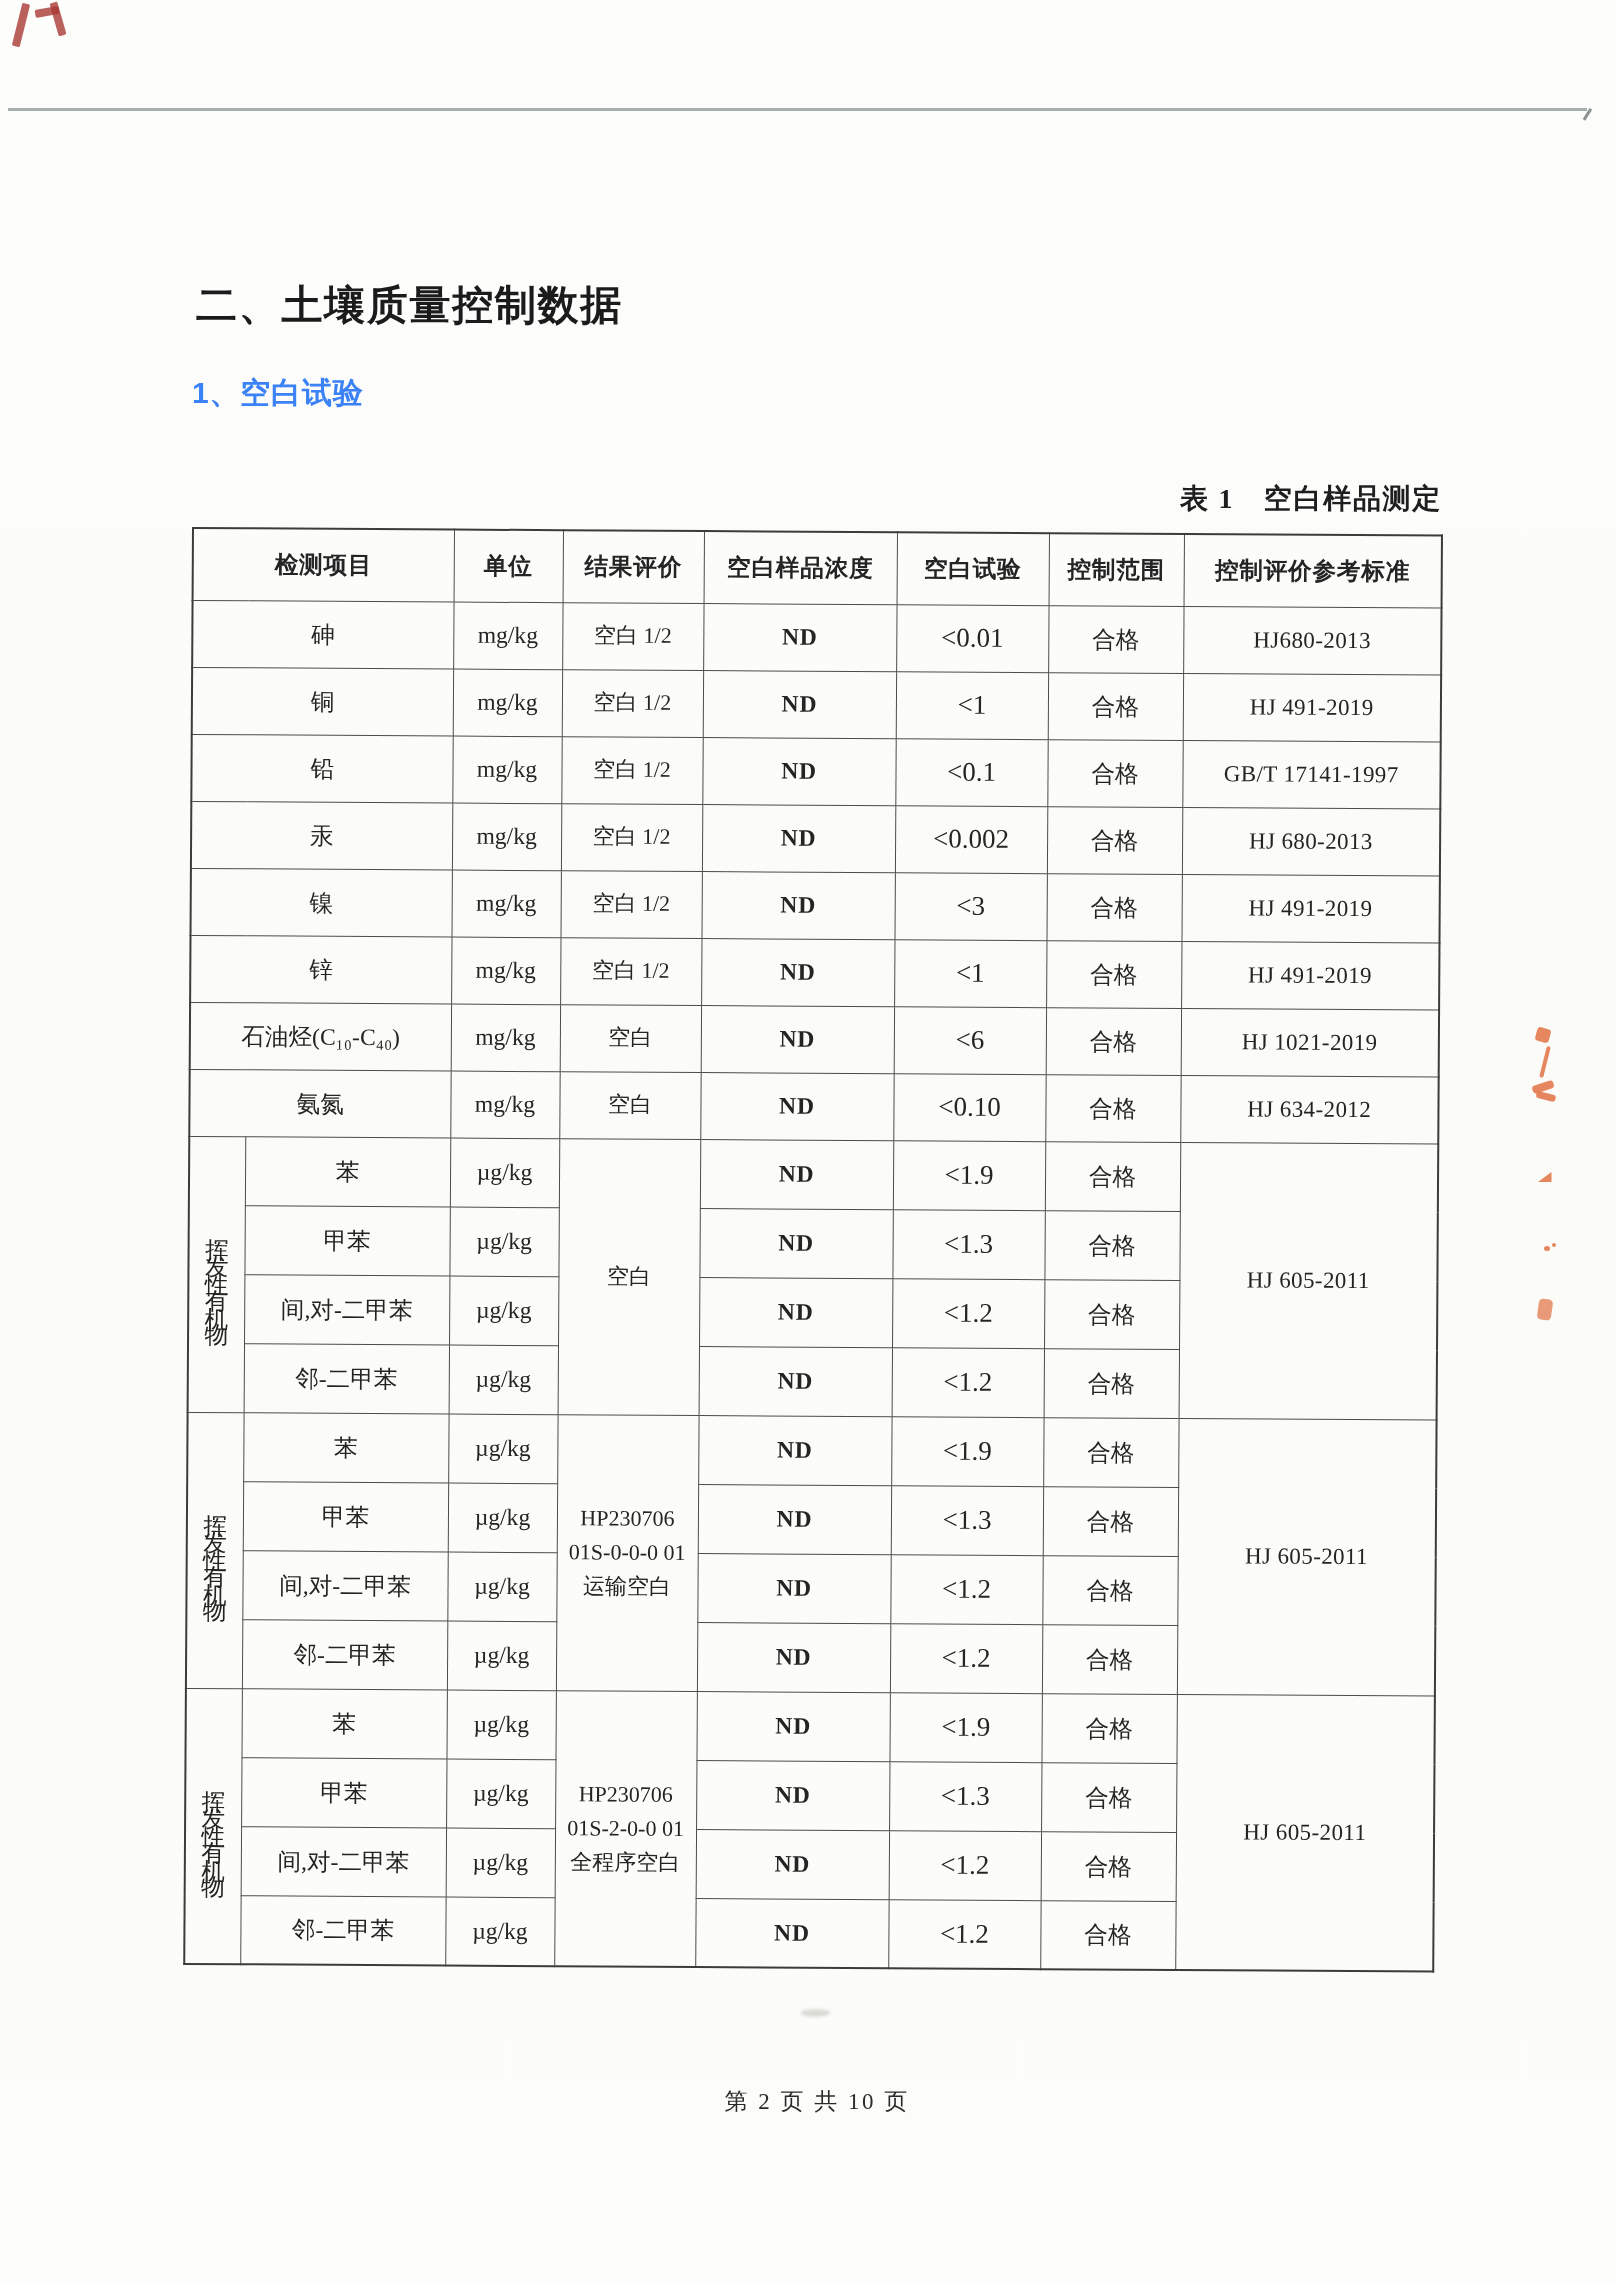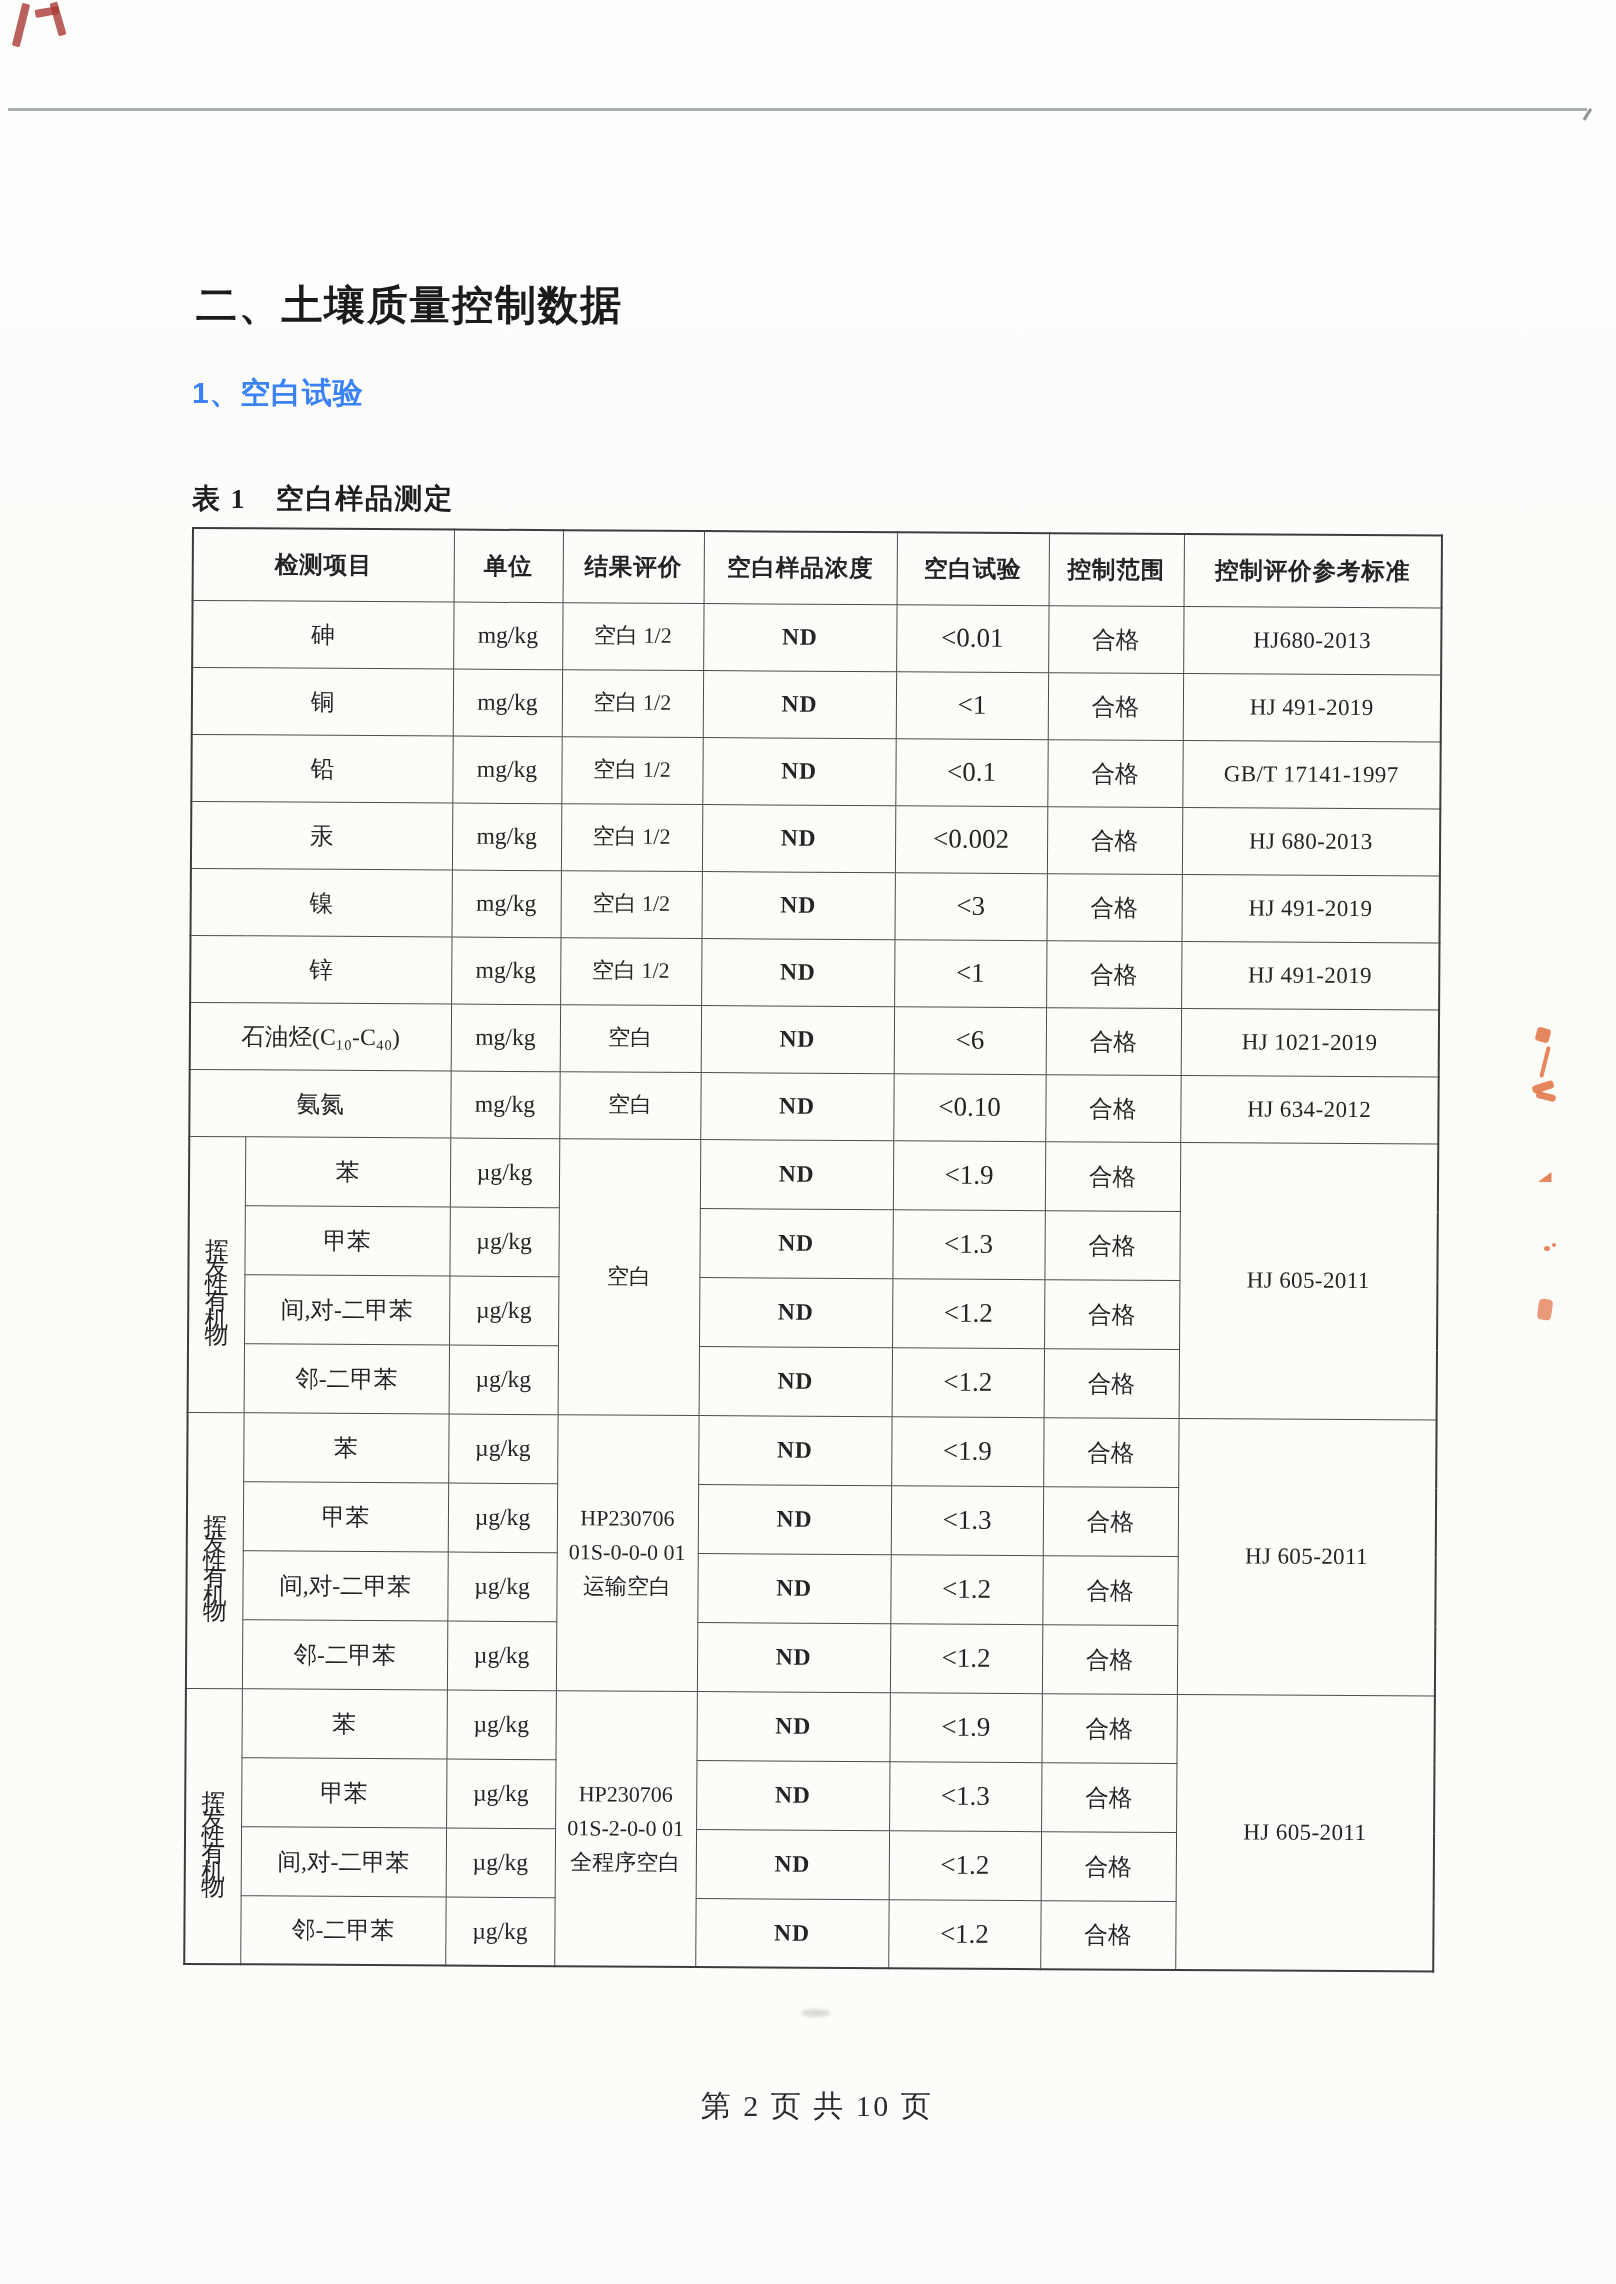--- a/index.html
+++ b/index.html
@@ -41,21 +41,21 @@
     font-family:"Liberation Sans","DejaVu Sans",sans-serif;
     font-size:41px;font-weight:700;color:#1b1b1b;letter-spacing:1.7px;
   }
   .h2{
     position:absolute;left:192px;top:373px;
     font-family:"Liberation Sans","DejaVu Sans",sans-serif;
     font-size:30px;font-weight:700;color:#3b82f6;letter-spacing:0.8px;
   }
   .table-title{
     position:absolute;left:192px;top:480px;width:1250px;
-    text-align:left;font-size:28px;font-weight:700;color:#1e1e1e;letter-spacing:1.7px;
+    text-align:right;font-size:28px;font-weight:700;color:#1e1e1e;letter-spacing:1.7px;
   }
 
   .table-wrap{position:absolute;left:192px;top:530px;transform:rotate(0.35deg);transform-origin:40% 0;}
   table{border-collapse:collapse;table-layout:fixed;width:1250px;border:2.5px solid #3c3c3c;}
   td,th{
     border:1.7px solid #4c4c4c;
     text-align:center;vertical-align:middle;
     padding:0 5px;overflow:hidden;
     font-size:23.6px;font-weight:400;color:#242424;
   }
@@ -67,21 +67,21 @@
   td.sample{font-size:22px;line-height:1.55;padding:0 8.4px;}
   td.std{font-size:23px;letter-spacing:0.4px;}
   td.range{font-size:27px;}
   .vgroup{
     writing-mode:vertical-rl;text-orientation:upright;
     letter-spacing:17px;display:inline-block;
     font-size:23.6px;color:#242424;
   }
   .footer{
     position:absolute;left:192px;top:2086px;width:1250px;
-    text-align:center;font-size:30px;letter-spacing:2.5px;color:#2a2a2a;
+    text-align:center;font-size:23px;letter-spacing:2.5px;color:#2a2a2a;
   }
 </style>
 </head>
 <body>
 
 <div class="page-sheet"></div>
 
 <div class="top-rule"></div>
 <div class="top-rule-tick"></div>
 

